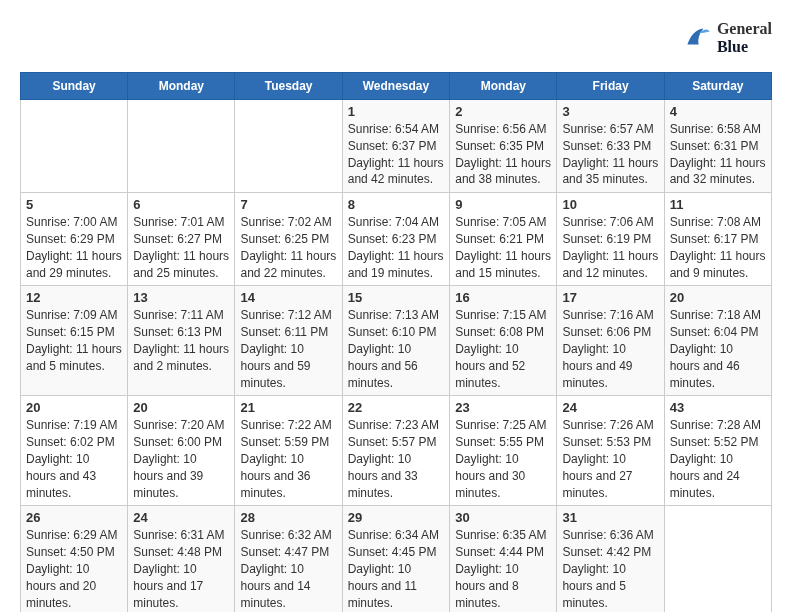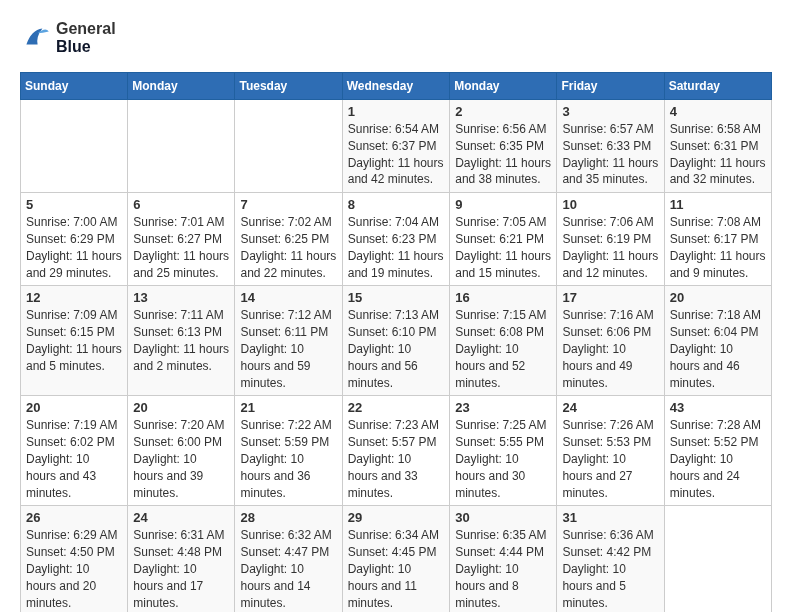--- a/index.html
+++ b/index.html
@@ -5,23 +5,24 @@
     * { box-sizing: border-box; margin: 0; padding: 0; }
     body {
       font-family: Arial, sans-serif;
       background: #fff;
       width: 792px;
       min-height: 612px;
       padding: 20px;
     }
     .header {
       display: flex;
-      justify-content: flex-start;
+      justify-content: flex-end;
       align-items: flex-start;
       margin-bottom: 16px;
+      font-family: Liberation Serif, serif;
     }
     .logo {
       display: flex;
       align-items: center;
       gap: 4px;
     }
     .logo-bird {
       width: 32px;
       height: 32px;
     }
@@ -38,21 +39,21 @@
       color: #555;
     }
     table {
       width: 100%;
       border-collapse: collapse;
       font-size: 11px;
     }
     thead tr th {
       background-color: #2e6db4;
       color: #fff;
-      text-align: left;
+      text-align: center;
       padding: 6px 4px;
       font-size: 12px;
       font-weight: bold;
       border: 1px solid #2060a0;
     }
     tbody tr td {
       border: 1px solid #ccc;
       vertical-align: top;
       padding: 4px 5px;
       height: 80px;

